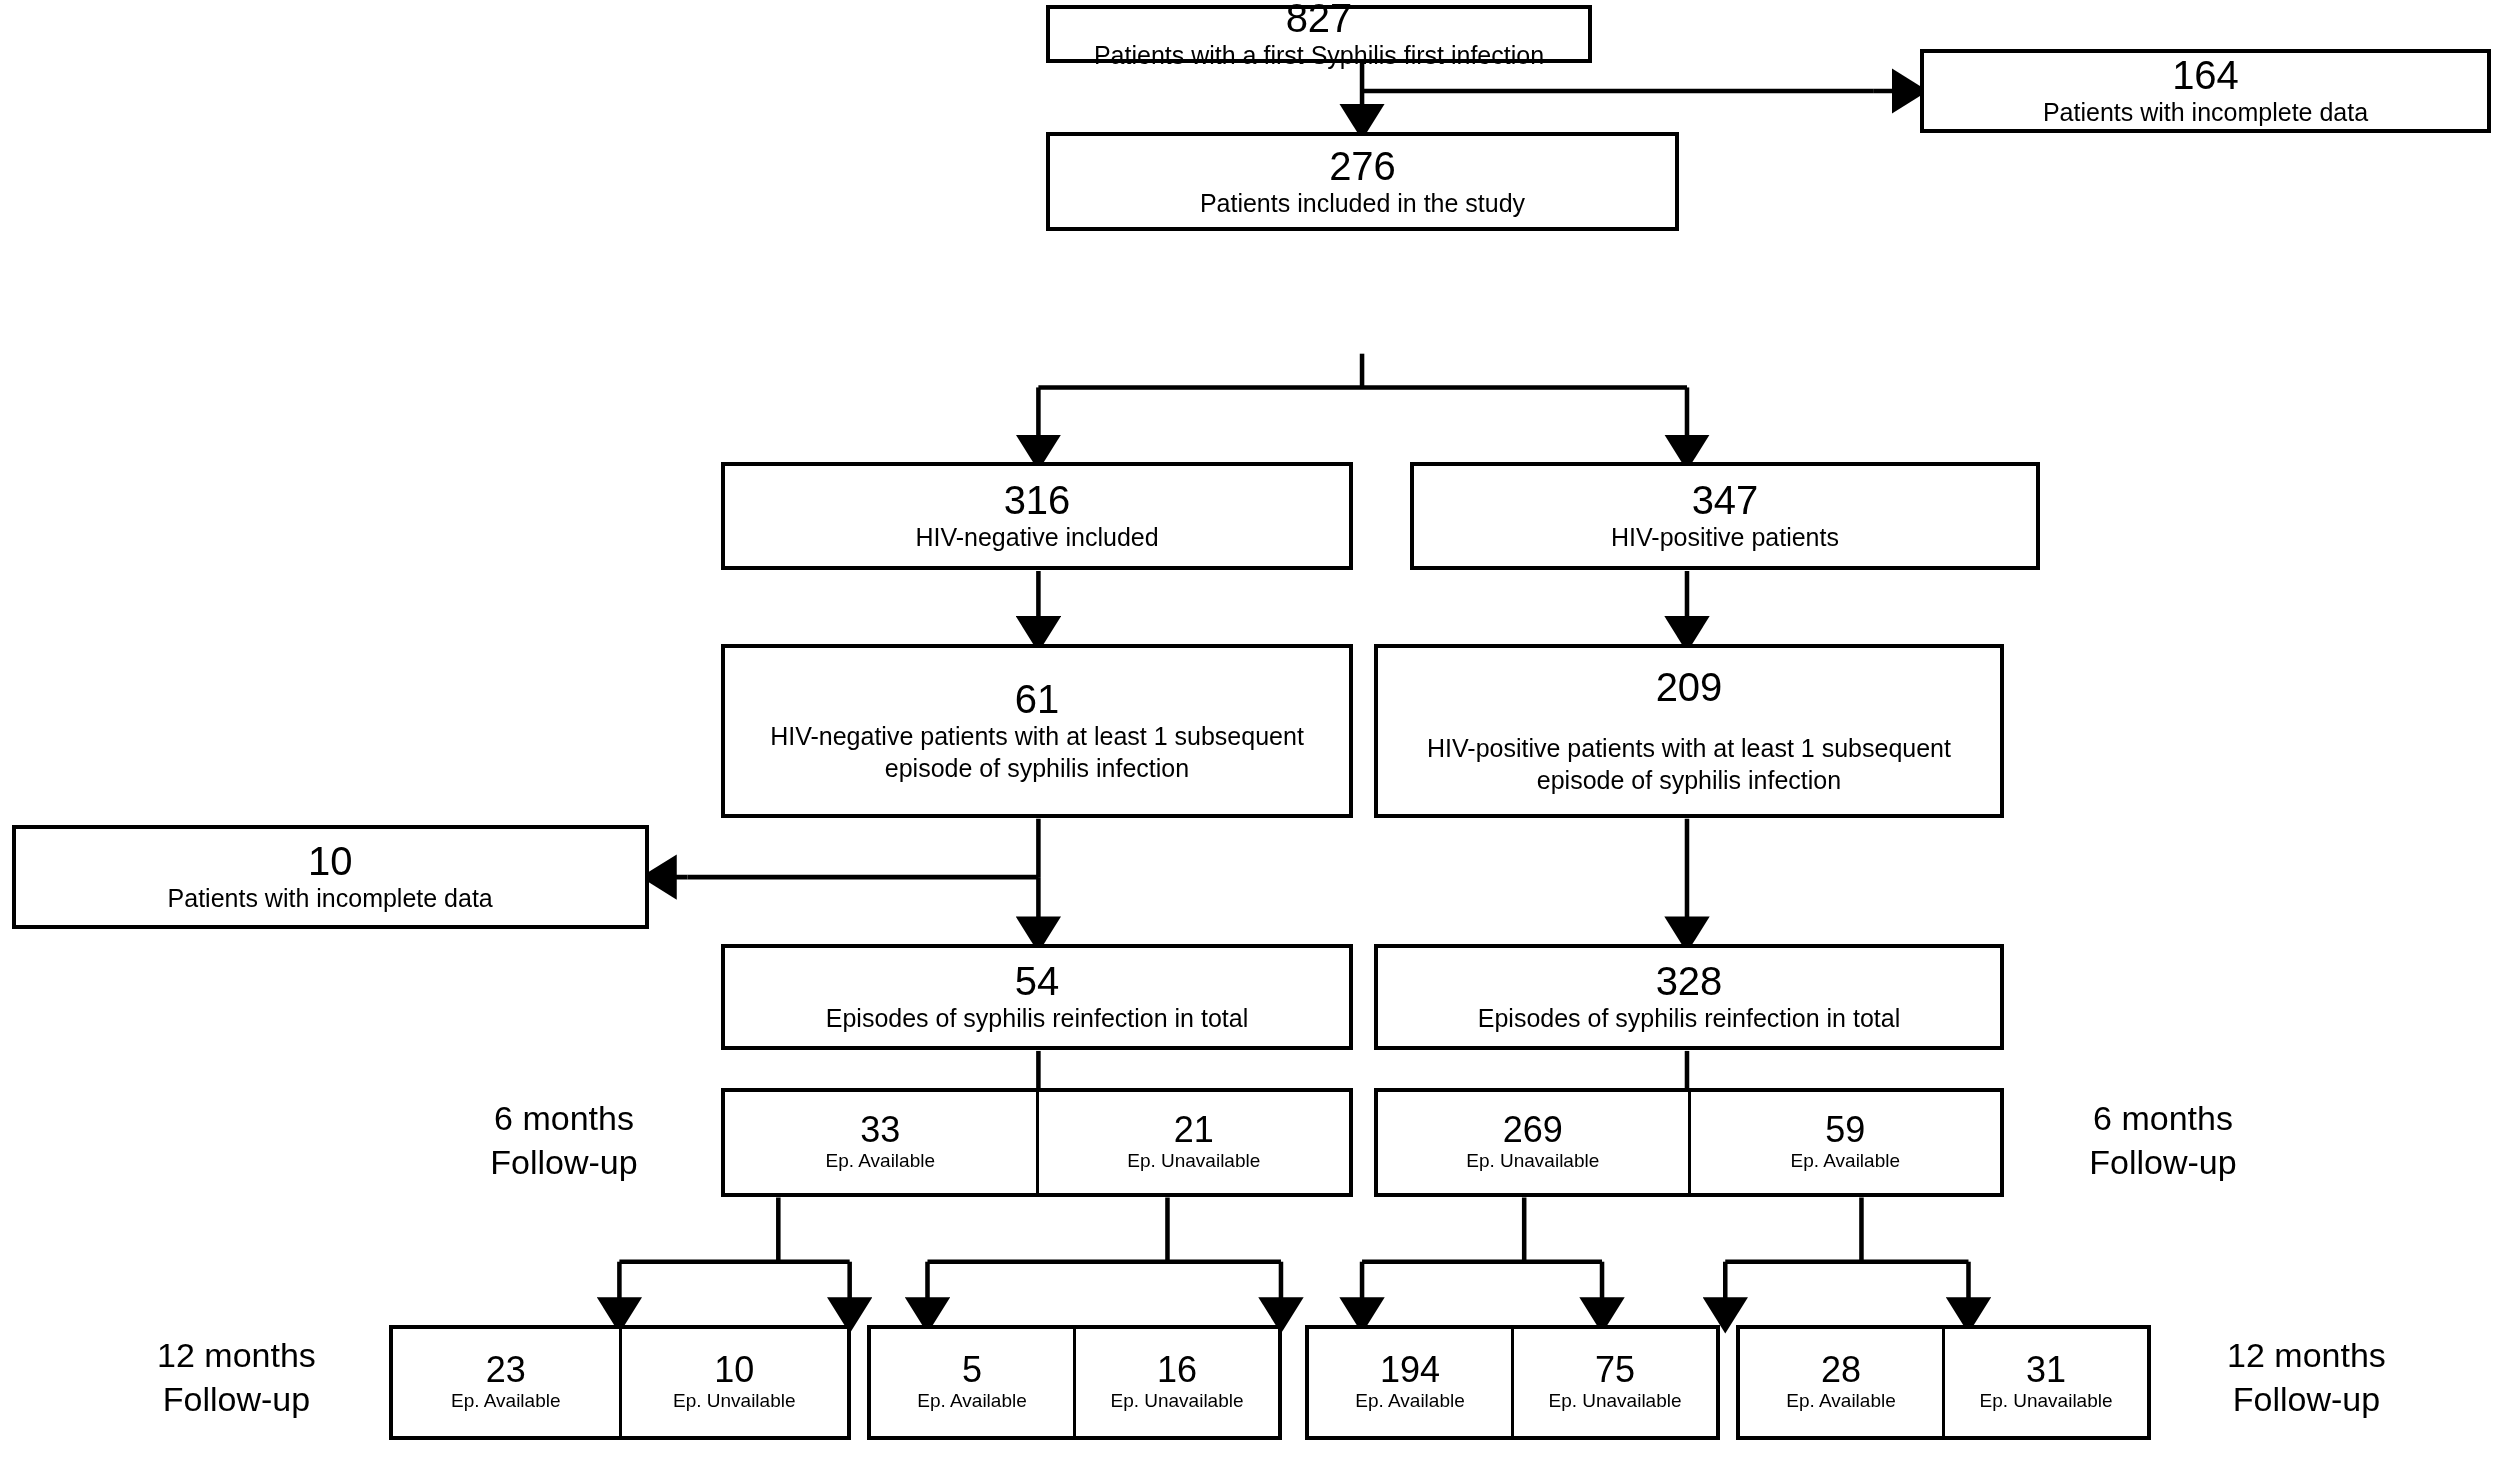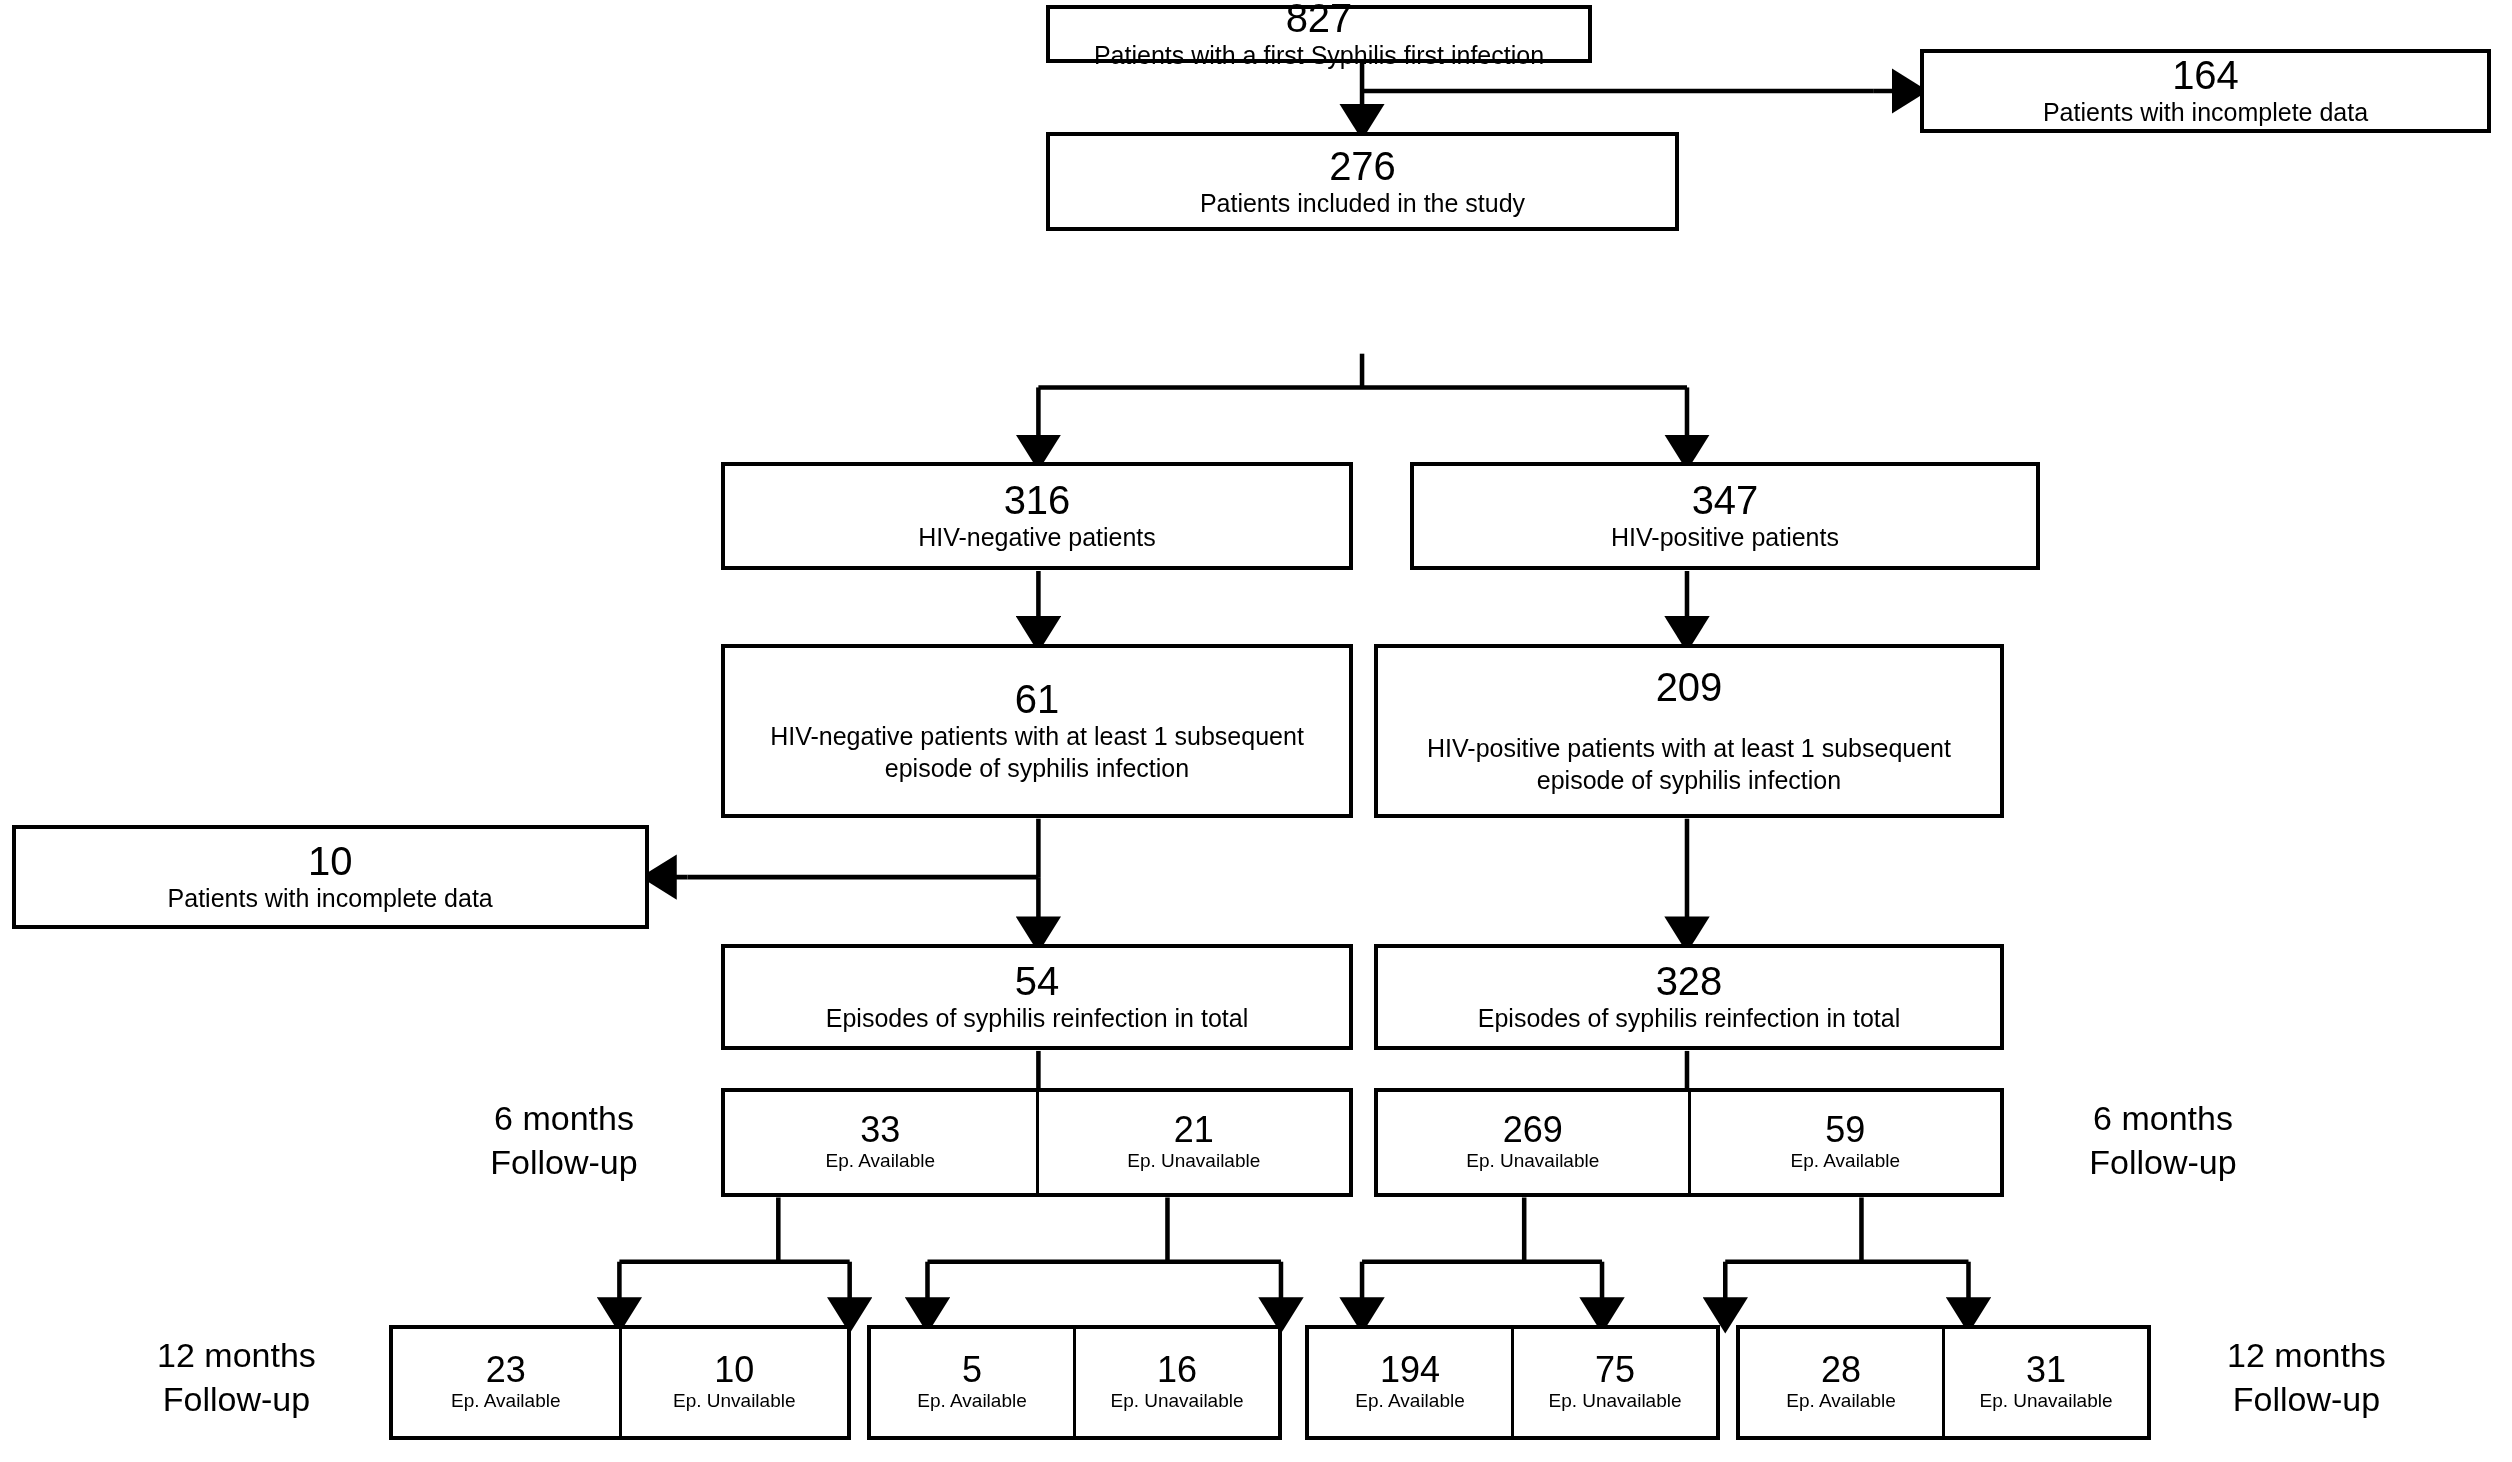--- a/index.html
+++ b/index.html
@@ -133,21 +133,21 @@
     <div class="desc">Patients with incomplete data</div>
   </div>
 
   <div class="box" style="left:1046px; top:132px; width:633px; height:99px;">
     <div class="num">276</div>
     <div class="desc">Patients included in the study</div>
   </div>
 
   <div class="box" style="left:721px; top:462px; width:632px; height:108px;">
     <div class="num">316</div>
-    <div class="desc">HIV-negative patients</div>
+    <div class="desc">HIV-negative included</div>
   </div>
 
   <div class="box" style="left:1374px; top:462px; width:630px; height:108px;margin-left:36px;">
     <div class="num">347</div>
     <div class="desc">HIV-positive patients</div>
   </div>
 
   <div class="box" style="left:721px; top:644px; width:632px; height:174px;">
     <div class="num">61</div>
     <div class="desc">HIV-negative patients with at least 1 subsequent episode of syphilis infection</div>

